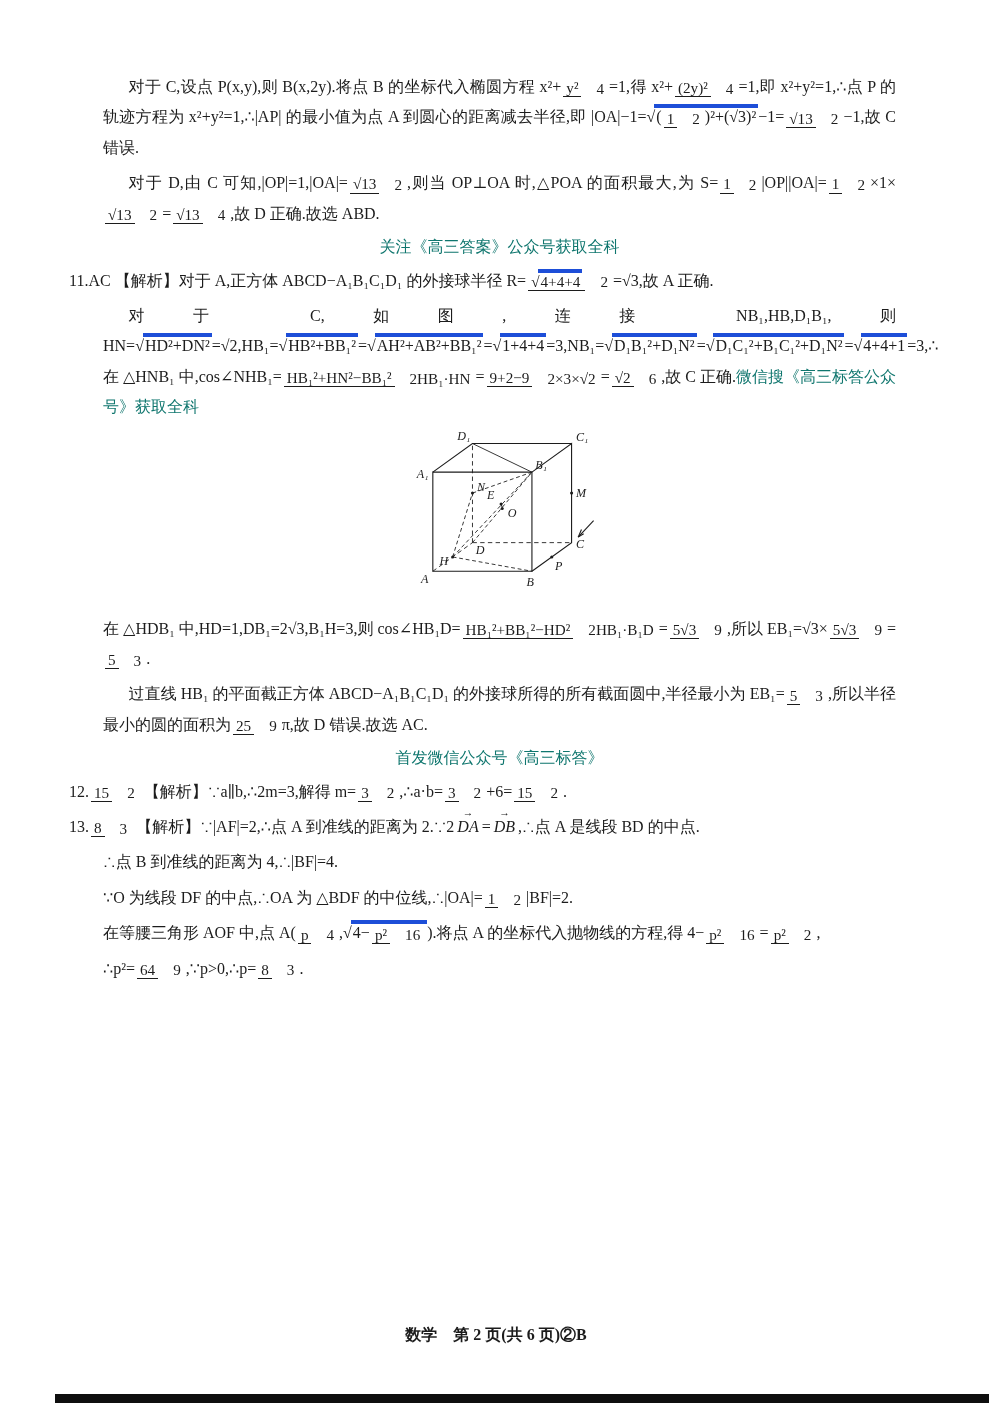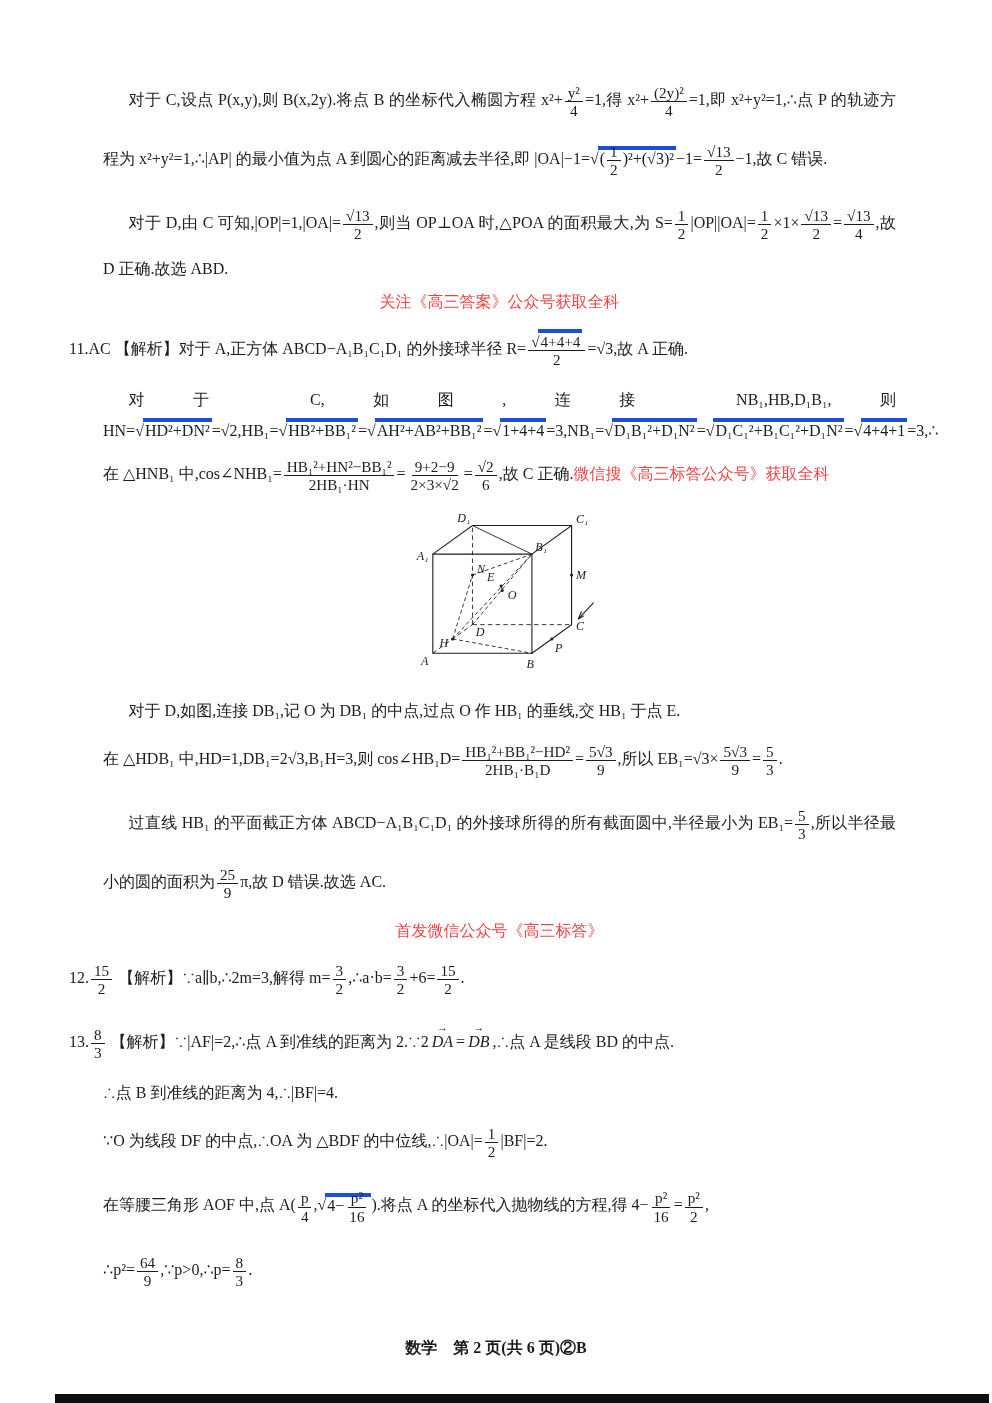--- a/index.html
+++ b/index.html
@@ -4,40 +4,40 @@
 <style>
   html,body{margin:0;padding:0;}
   body{
     width:992px;height:1403px;background:#ffffff;position:relative;overflow:hidden;
     font-family:"Liberation Serif","DejaVu Serif",serif;color:#1c1c1c;
   }
   .content{padding:72px 96px 0 103px;font-size:16px;}
   .para{margin:0 0 5px 0;line-height:1.9;text-align:justify;}
   .indent{text-indent:1.6em;}
   .item{margin-left:-34px;}
-  .red{color:#ef4444;}
+  .red{color:#0f766e;}
   .center{text-align:center;text-indent:0;}
   .promo{margin:2px 0 6px 0;line-height:1.6;}
   b{font-weight:400;}
   
-  .fr{display:inline-flex;flex-direction:column;align-items:center;vertical-align:middle;
-      margin:12px 2px;line-height:1.12;font-size:0.95em;text-indent:0;}
+  .fr{display:inline-flex;align-items:center;vertical-align:middle;
+      margin:0 2px;line-height:1.12;font-size:0.95em;text-indent:0;gap:12px;}
   .fn{display:block;padding:0 3px;border-bottom:1px solid #1c1c1c;white-space:nowrap;}
   .fd{display:block;padding:0 3px;white-space:nowrap;}
   
   .sq{white-space:nowrap;text-indent:0;}
   .rs{letter-spacing:-1px;}
   .rad{border-top:4px solid #1d4ed8;padding:0 2px;}
   
   .vec{font-style:italic;display:inline-block;position:relative;margin:0 3px;text-indent:0;}
   .vec::after{content:"→";position:absolute;left:50%;top:-0.85em;transform:translateX(-50%);
       font-size:0.65em;font-style:normal;}
   .fig{text-align:center;margin:4px 0 10px 0;}
   .fig svg text{font-family:"Liberation Serif",serif;font-style:italic;font-size:11px;fill:#1c1c1c;}
-  .footer{position:absolute;bottom:44px;left:0;width:100%;text-align:center;
+  .footer{position:absolute;bottom:57px;left:0;width:100%;text-align:center;
       font-weight:700;font-size:16px;}
   .scan-edge{position:absolute;bottom:0;left:55px;right:3px;height:9px;background:#0e0e0e;}
 </style>
 </head>
 <body>
 
 <div class="content">
 
   <p class="para indent">对于 C,设点 P(x,y),则 B(x,2y).将点 B 的坐标代入椭圆方程 x²+<span class="fr">
         <span class="fn">y²</span>
@@ -136,21 +136,20 @@
         <text x="42" y="124" text-anchor="end">H</text>
         <text x="67" y="114">D</text>
         <text x="158" y="109">C</text>
         <text x="24" y="141" text-anchor="end">A</text>
         <text x="113" y="143">B</text>
         <text x="139" y="129">P</text>
       </g>
     </svg>
   </div>
 
-  <p class="para indent">对于 D,如图,连接 DB₁,记 O 为 DB₁ 的中点,过点 O 作 HB₁ 的垂线,交 HB₁ 于点 E.</p>
 
   <p class="para">在 △HDB₁ 中,HD=1,DB₁=2√3,B₁H=3,则 cos∠HB₁D=<span class="fr">
         <span class="fn">HB₁²+BB₁²−HD²</span>
         <span class="fd">2HB₁·B₁D</span>
       </span>=<span class="fr">
         <span class="fn">5√3</span>
         <span class="fd">9</span>
       </span>,所以 EB₁=√3×<span class="fr">
         <span class="fn">5√3</span>
         <span class="fd">9</span>

